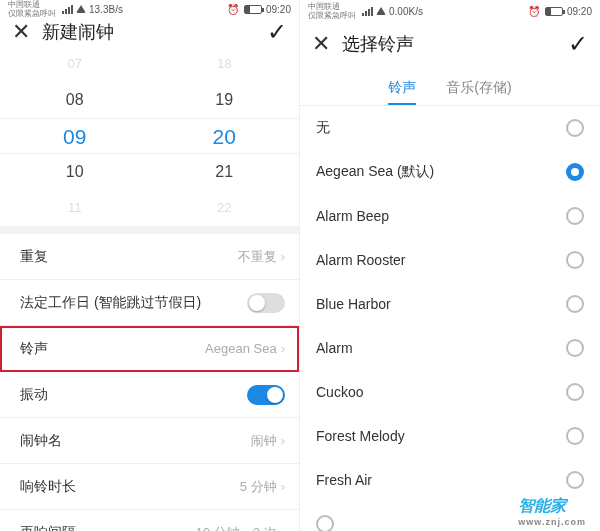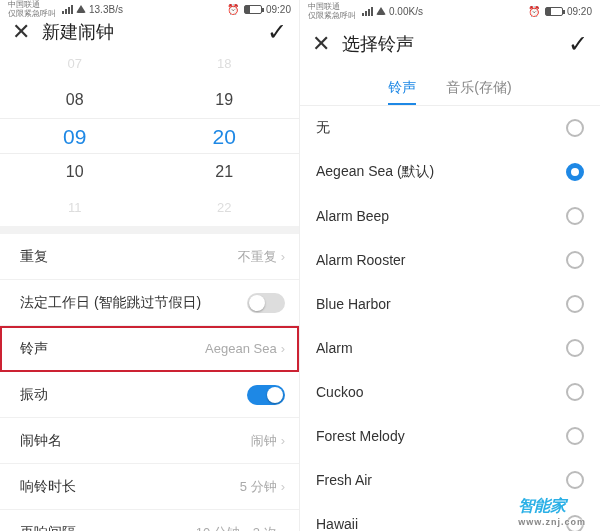--- a/index.html
+++ b/index.html
@@ -231,21 +231,20 @@
         </div>
         <div class="rrow">
           <span class="txt">Forest Melody</span>
           <span class="radio"></span>
         </div>
         <div class="rrow">
           <span class="txt">Fresh Air</span>
           <span class="radio"></span>
         </div>
         <div class="rrow">
-          <span class="txt">Hawaii</span>
           <span class="radio"></span>
         </div>
       </div>
   </div>
 
   <div class="wm">
     <span>智能家</span>
     <span class="url">www.znj.com</span>
   </div>
 </div>

